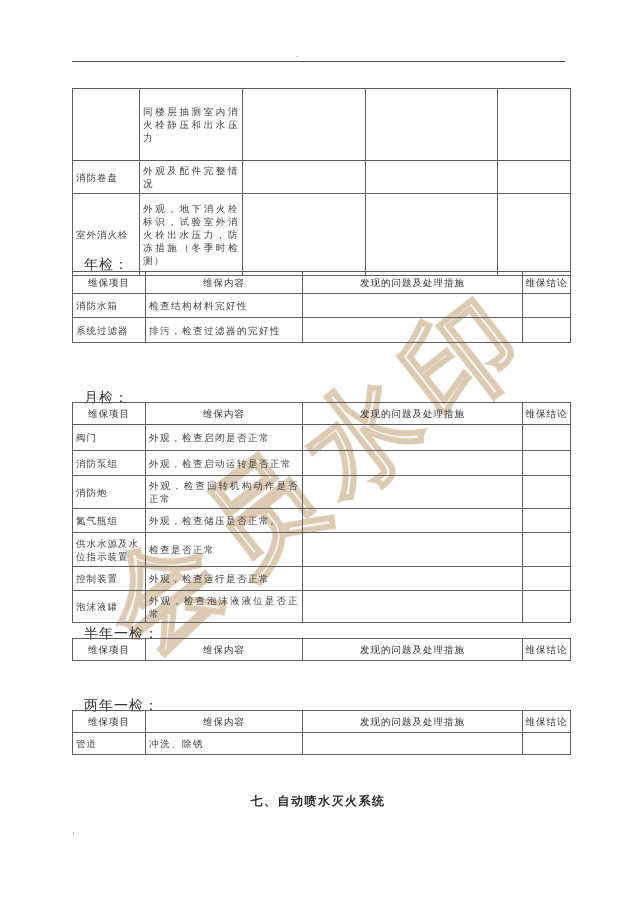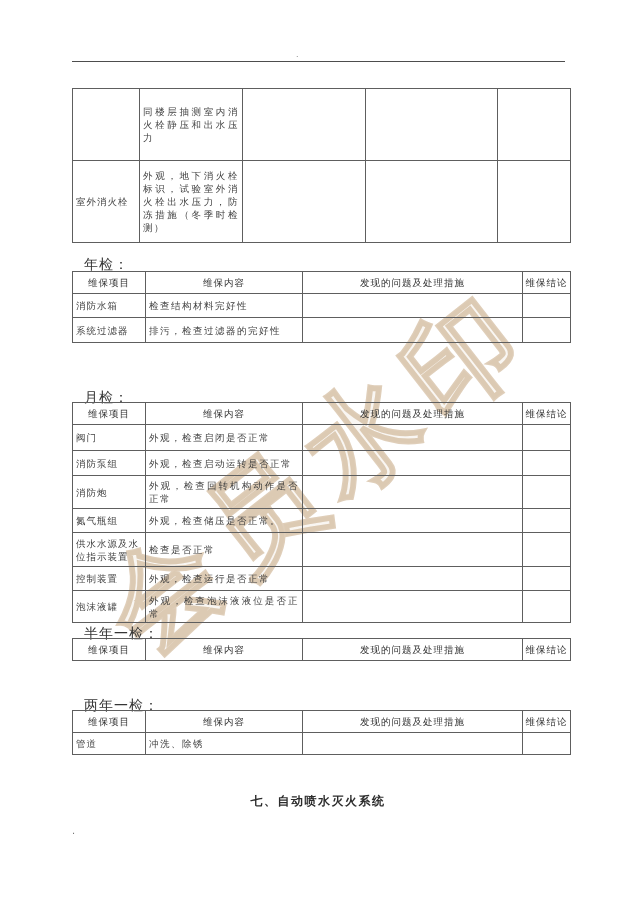--- a/index.html
+++ b/index.html
@@ -49,20 +49,27 @@
         <col style="width:73px">
       </colgroup>
     <tbody>
         <tr style="height:72px">
       <td class="item"></td>
       <td class="content">同楼层抽测室内消火栓静压和出水压力</td>
       <td></td>
       <td></td>
       <td></td>
     </tr>
+    <tr style="height:33px">
+      <td class="item">消防卷盘</td>
+      <td class="content">外观及配件完整情况</td>
+      <td></td>
+      <td></td>
+      <td></td>
+    </tr>
     <tr style="height:82px">
       <td class="item">室外消火栓</td>
       <td class="content">外观，地下消火栓标识，试验室外消火栓出水压力，防冻措施（冬季时检测）</td>
       <td></td>
       <td></td>
       <td></td>
     </tr>
   </tbody>
     </table>
 

